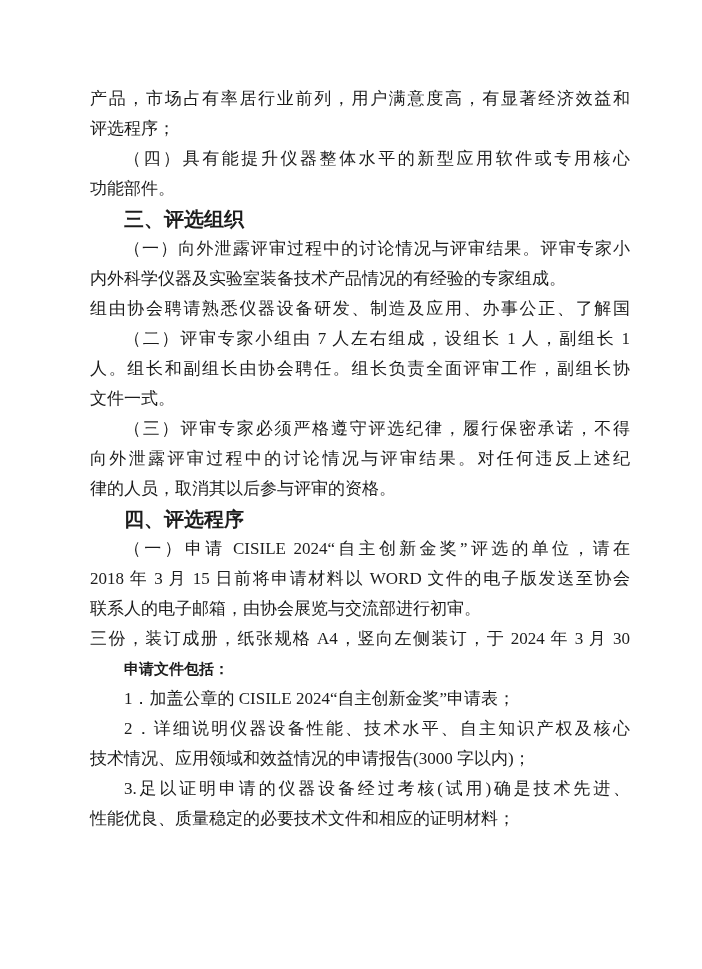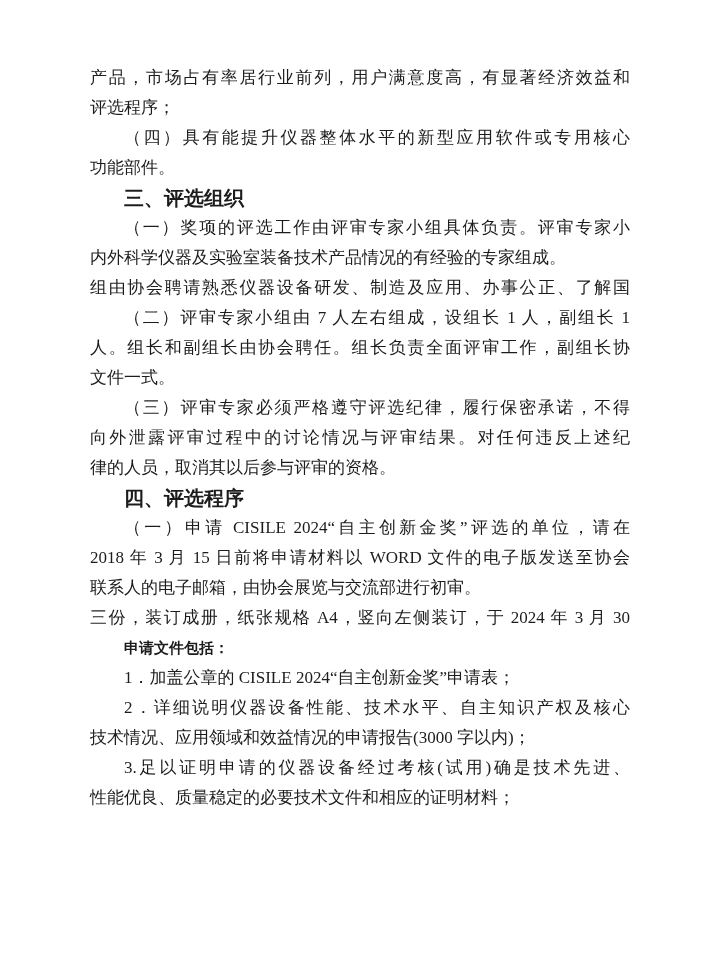--- a/index.html
+++ b/index.html
@@ -11,21 +11,21 @@
     position: relative;
     width: 702px;
     height: 969px;
     background: #ffffff;
     overflow: hidden;
     font-family: "Liberation Serif", "DejaVu Serif", serif;
   }
   .content {
     position: absolute;
     left: 90px;
-    top: 63px;
+    top: 84px;
     width: 540px;
   }
   .line {
     height: 30px;
     line-height: 30px;
     font-size: 17px;
     color: #1c1c1c;
     white-space: nowrap;
   }
   .line.justify {
@@ -50,21 +50,21 @@
 </head>
 <body>
 
 <div class="page" style="background: rgb(255, 255, 255);">
   <div class="content">
       <div class="line justify">产品，市场占有率居行业前列，用户满意度高，有显著经济效益和</div>
       <div class="line">评选程序；</div>
       <div class="line start justify">（四）具有能提升仪器整体水平的新型应用软件或专用核心</div>
       <div class="line">功能部件。</div>
       <div class="line start heading">三、评选组织</div>
-      <div class="line start justify">（一）奖项的评选工作由评审专家小组具体负责。评审专家小</div>
+      <div class="line start justify">（一）向外泄露评审过程中的讨论情况与评审结果。评审专家小</div>
       <div class="line">内外科学仪器及实验室装备技术产品情况的有经验的专家组成。</div>
       <div class="line justify">组由协会聘请熟悉仪器设备研发、制造及应用、办事公正、了解国</div>
       <div class="line start justify">（二）评审专家小组由 7 人左右组成，设组长 1 人，副组长 1</div>
       <div class="line justify">人。组长和副组长由协会聘任。组长负责全面评审工作，副组长协</div>
       <div class="line">文件一式。</div>
       <div class="line start justify">（三）评审专家必须严格遵守评选纪律，履行保密承诺，不得</div>
       <div class="line justify">向外泄露评审过程中的讨论情况与评审结果。对任何违反上述纪</div>
       <div class="line">律的人员，取消其以后参与评审的资格。</div>
       <div class="line start heading">四、评选程序</div>
       <div class="line start justify">（一）申请 CISILE 2024“自主创新金奖”评选的单位，请在</div>

